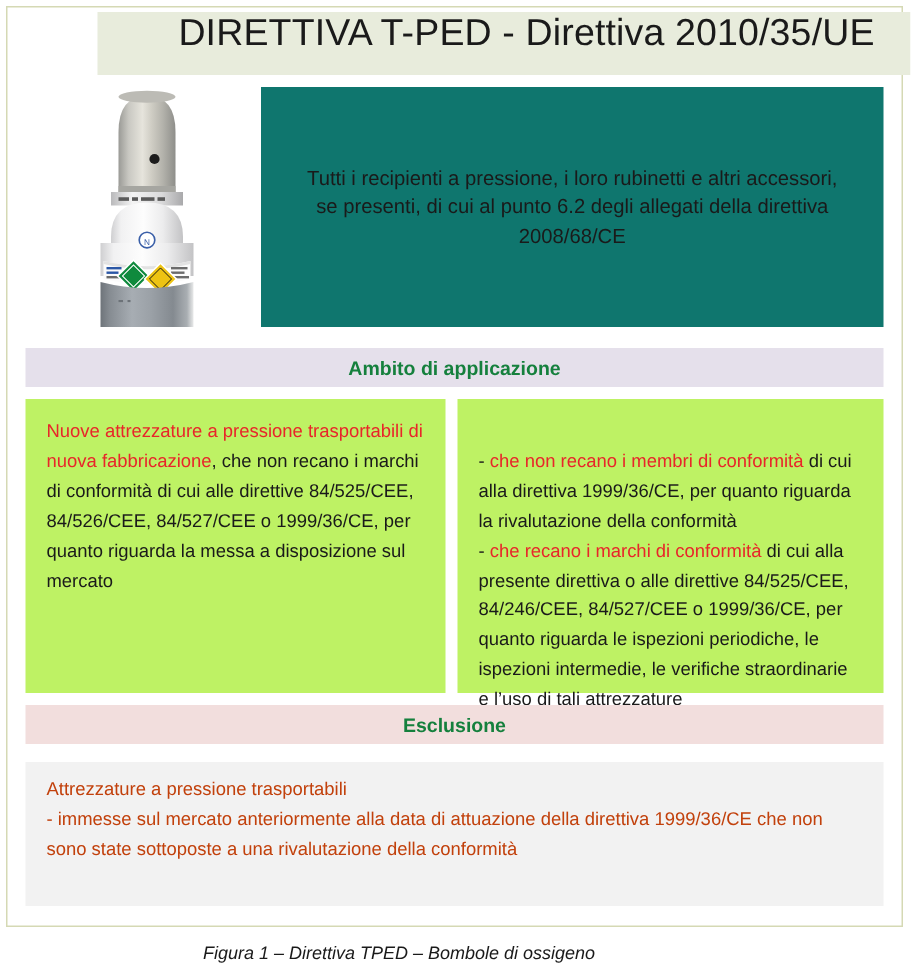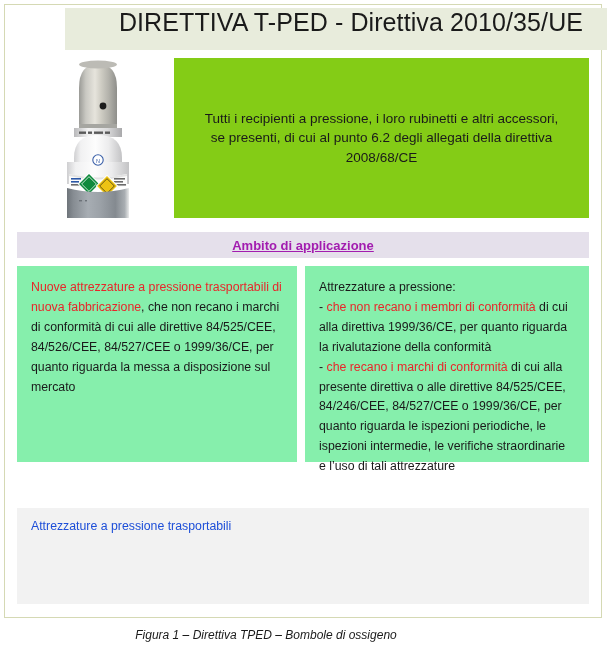--- a/index.html
+++ b/index.html
@@ -72,21 +72,21 @@
     height: 160px;
     overflow: hidden;
   }
 
   .blue-box {
     position: absolute;
     left: 157px;
     top: 0px;
     width: 415px;
     height: 160px;
-    background: #84cc16;
+    background: #0f766e;
     display: flex;
     align-items: center;
     justify-content: center;
     box-sizing: border-box;
     padding: 0 24px;
   }
   .blue-box .blue-text {
     font-size: 13.5px;
     line-height: 1.45;
     color: #1a1a1a;
@@ -99,38 +99,37 @@
     left: 17px;
     width: 572px;
     height: 26px;
     display: flex;
     align-items: center;
     justify-content: center;
   }
   .bar .bar-text {
     font-size: 13px;
     font-weight: bold;
-    color: #a21caf;
-    text-decoration: underline;
+    color: #15803d;
   }
   .bar-ambito {
     top: 232px;
     background: #e5e0eb;
   }
   .bar-esclusione {
     top: 470px;
     background: #f2dedd;
   }
 
   
   .col {
     position: absolute;
     top: 266px;
     height: 196px;
-    background: #86efac;
+    background: #bef264;
     box-sizing: border-box;
     padding: 12px 14px 10px 14px;
   }
   .col-left  { left: 17px;  width: 280px; }
   .col-right { left: 305px; width: 284px; }
 
   .col .body-text {
     font-size: 12.3px;
     line-height: 1.62;
     color: #1a1a1a;
@@ -144,21 +143,21 @@
     top: 508px;
     width: 572px;
     height: 96px;
     background: #f2f2f2;
     box-sizing: border-box;
     padding: 9px 14px;
   }
   .excl-box .body-text {
     font-size: 12.3px;
     line-height: 1.62;
-    color: #1d4ed8;
+    color: #c2410c;
   }
 
   
   .caption {
     position: absolute;
     left: 0;
     top: 628px;
     width: 532px;
     text-align: center;
     font-size: 12px;
@@ -274,31 +273,34 @@
   </div>
 
   <div class="col col-left">
     <div class="body-text">
       <span class="hl">Nuove attrezzature a pressione trasportabili di nuova fabbricazione</span><span>, che non recano i marchi di conformità di cui alle direttive 84/525/CEE, 84/526/CEE, 84/527/CEE o 1999/36/CE, per quanto riguarda la messa a disposizione sul mercato</span>
     </div>
   </div>
 
   <div class="col col-right">
     <div class="body-text">
-      <span>Attrezzature a pressione:</span><br>
+      <br>
       <span>- </span><span class="hl">che non recano i membri di conformità</span><span> di cui alla direttiva 1999/36/CE, per quanto riguarda la rivalutazione della conformità</span><br>
       <span>- </span><span class="hl">che recano i marchi di conformità</span><span> di cui alla presente direttiva o alle direttive 84/525/CEE, 84/246/CEE, 84/527/CEE o 1999/36/CE, per quanto riguarda le ispezioni periodiche, le ispezioni intermedie, le verifiche straordinarie e l’uso di tali attrezzature</span>
     </div>
   </div>
 
+  <div class="bar bar-esclusione">
+    <span class="bar-text">Esclusione</span>
+  </div>
 
   <div class="excl-box">
     <div class="body-text">
       <span>Attrezzature a pressione trasportabili</span><br>
-      <br>
+      <span>- immesse sul mercato anteriormente alla data di attuazione della direttiva 1999/36/CE che non sono state sottoposte a una rivalutazione della conformità</span><br>
     </div>
   </div>
 
   <div class="caption">
     <span>Figura 1 – Direttiva TPED – Bombole di ossigeno</span>
   </div>
 
 </div>
 
 </body></html>

